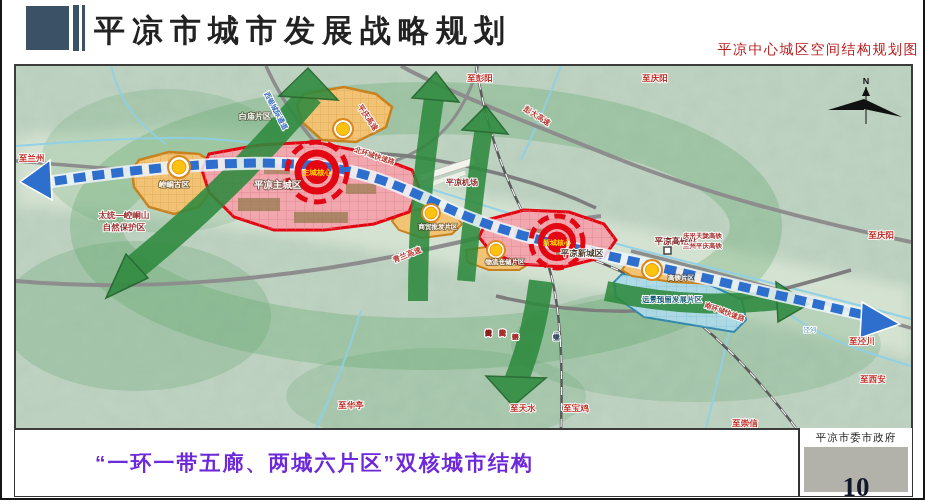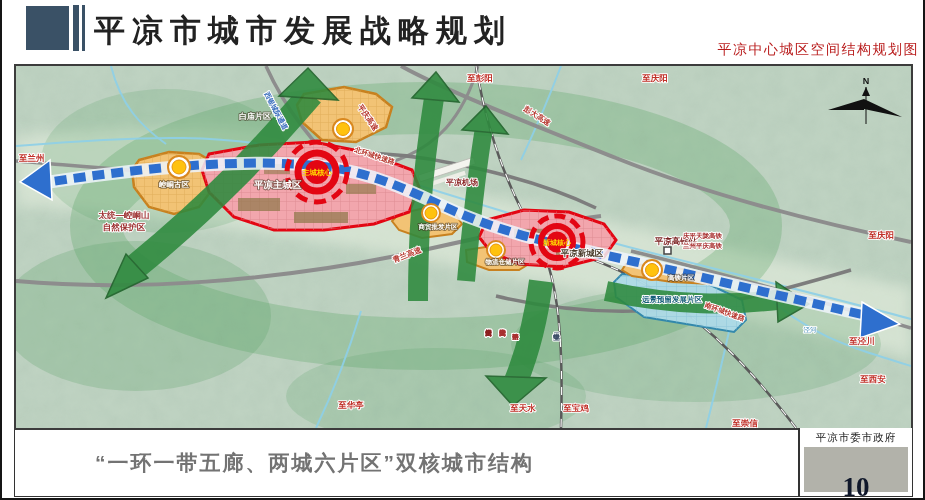--- a/index.html
+++ b/index.html
@@ -18,21 +18,21 @@
             letter-spacing:1.6px;white-space:nowrap;}
   .map-caption{position:absolute;right:16px;top:41px;font-size:14px;color:#b91c1c;letter-spacing:1.5px;}
   
   .map-frame{position:absolute;left:12px;top:64px;width:899px;height:366px;
              border:2px solid #3c3c3c;box-sizing:border-box;background:#c0d4c3;}
   .map-frame svg{display:block;}
   
   .footer{position:absolute;left:12px;top:430px;width:899px;height:67px;background:#fff;
           border:1px solid #333;border-top:none;box-sizing:border-box;}
   .footer-caption{position:absolute;left:80px;top:50%;transform:translateY(-50%);
-                  font-size:21px;font-weight:bold;color:#737373;letter-spacing:2px;white-space:nowrap;}
+                  font-size:21px;font-weight:bold;color:#6d28d9;letter-spacing:2px;white-space:nowrap;}
   .gov-box{position:absolute;right:0;top:-2px;width:114px;height:68px;border-left:2px solid #333;
            box-sizing:border-box;background:#fff;}
   .gov-label{display:block;text-align:center;font-size:10.5px;font-weight:normal;color:#222;
              font-family:"Liberation Serif","DejaVu Serif",serif;padding-top:3px;letter-spacing:1px;}
   .page-num-box{position:absolute;left:4px;right:4px;bottom:4px;top:19px;background:#b2b2aa;
                 display:flex;align-items:center;justify-content:center;}
   .page-num{font-size:27px;font-weight:bold;color:#0f172a;
             font-family:"Liberation Serif","DejaVu Serif",serif;margin-top:36px;}
   
   .halo-w{paint-order:stroke;stroke:#ffffff;stroke-width:2px;stroke-linejoin:round;}

